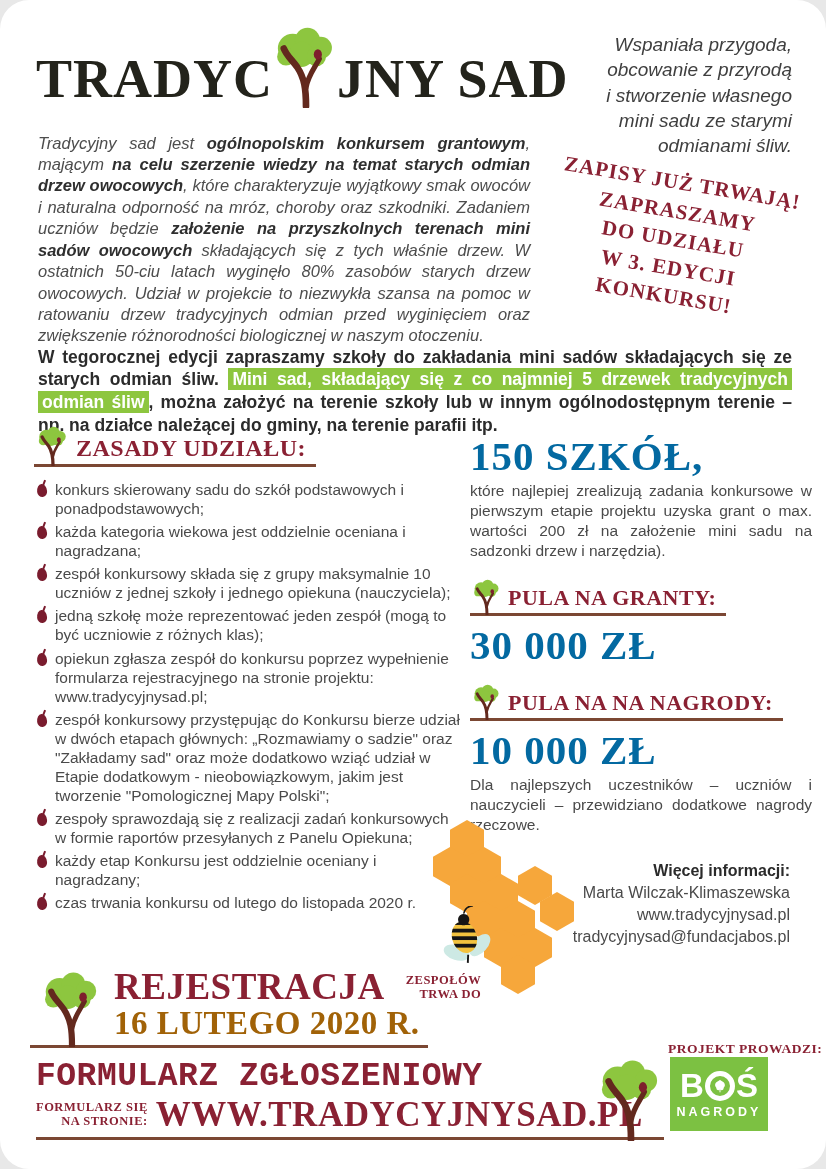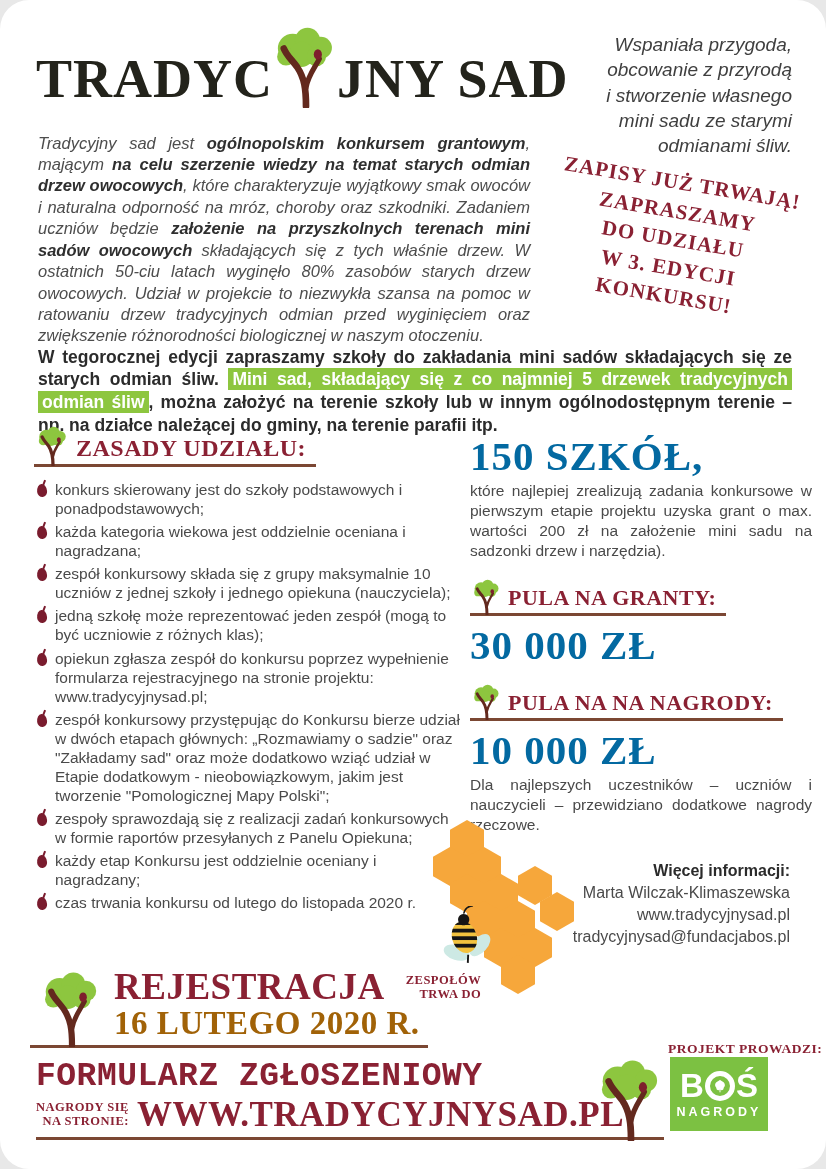--- a/index.html
+++ b/index.html
@@ -203,21 +203,21 @@
   <p class="invite"><span>W tegorocznej edycji zapraszamy szkoły do zakładania mini sadów składających się ze starych odmian śliw. </span><span class="hl">Mini sad, składający się z co najmniej 5 drzewek tradycyjnych odmian śliw</span><span>, można założyć na terenie szkoły lub w innym ogólnodostępnym terenie – np. na działce należącej do gminy, na terenie parafii itp.</span></p>
 
   <div class="zasady">
     <div class="sec-head">
       <svg class="tree" viewBox="0 0 100 110">
           <use href="#tree-glyph"></use>
         </svg>
       <span class="sec-title">ZASADY UDZIAŁU:</span>
     </div>
     <ul class="rules">
-      <li>konkurs skierowany jest do szkoły podstawowych i ponadpodstawowych;</li>
+      <li>konkurs skierowany sadu do szkół podstawowych i ponadpodstawowych;</li>
       <li>każda kategoria wiekowa jest oddzielnie oceniana i nagradzana;</li>
       <li>zespół konkursowy składa się z grupy maksymalnie 10 uczniów z jednej szkoły i jednego opiekuna (nauczyciela);</li>
       <li>jedną szkołę może reprezentować jeden zespół (mogą to być uczniowie z różnych klas);</li>
       <li>opiekun zgłasza zespół do konkursu poprzez wypełnienie formularza rejestracyjnego na stronie projektu: www.tradycyjnysad.pl;</li>
       <li>zespół konkursowy przystępując do Konkursu bierze udział w dwóch etapach głównych: „Rozmawiamy o sadzie" oraz "Zakładamy sad" oraz może dodatkowo wziąć udział w Etapie dodatkowym - nieobowiązkowym, jakim jest tworzenie "Pomologicznej Mapy Polski";</li>
       <li>zespoły sprawozdają się z realizacji zadań konkursowych w formie raportów przesyłanych z Panelu Opiekuna;</li>
       <li>każdy etap Konkursu jest oddzielnie oceniany i nagradzany;</li>
       <li>czas trwania konkursu od lutego do listopada 2020 r.</li>
     </ul>
   </div>
@@ -302,21 +302,21 @@
         </span>
       </div>
       <div class="rej-big2">16 LUTEGO 2020 R.</div>
     </div>
   </div>
 
   <div class="formularz">
     <div class="form-big1">FORMULARZ ZGŁOSZENIOWY</div>
     <div class="form-line2">
       <span class="mini-stack">
-        <div>NAGRODY SIĘ</div>
+        <div>FORMULARZ SIĘ</div>
         <div>NA STRONIE:</div>
       </span>
       <span class="form-big2">WWW.TRADYCYJNYSAD.PL</span>
     </div>
     <svg class="tree" viewBox="0 0 100 110">
         <use href="#tree-glyph"></use>
       </svg>
   </div>
 
   <div class="projekt-label">PROJEKT PROWADZI:</div>

